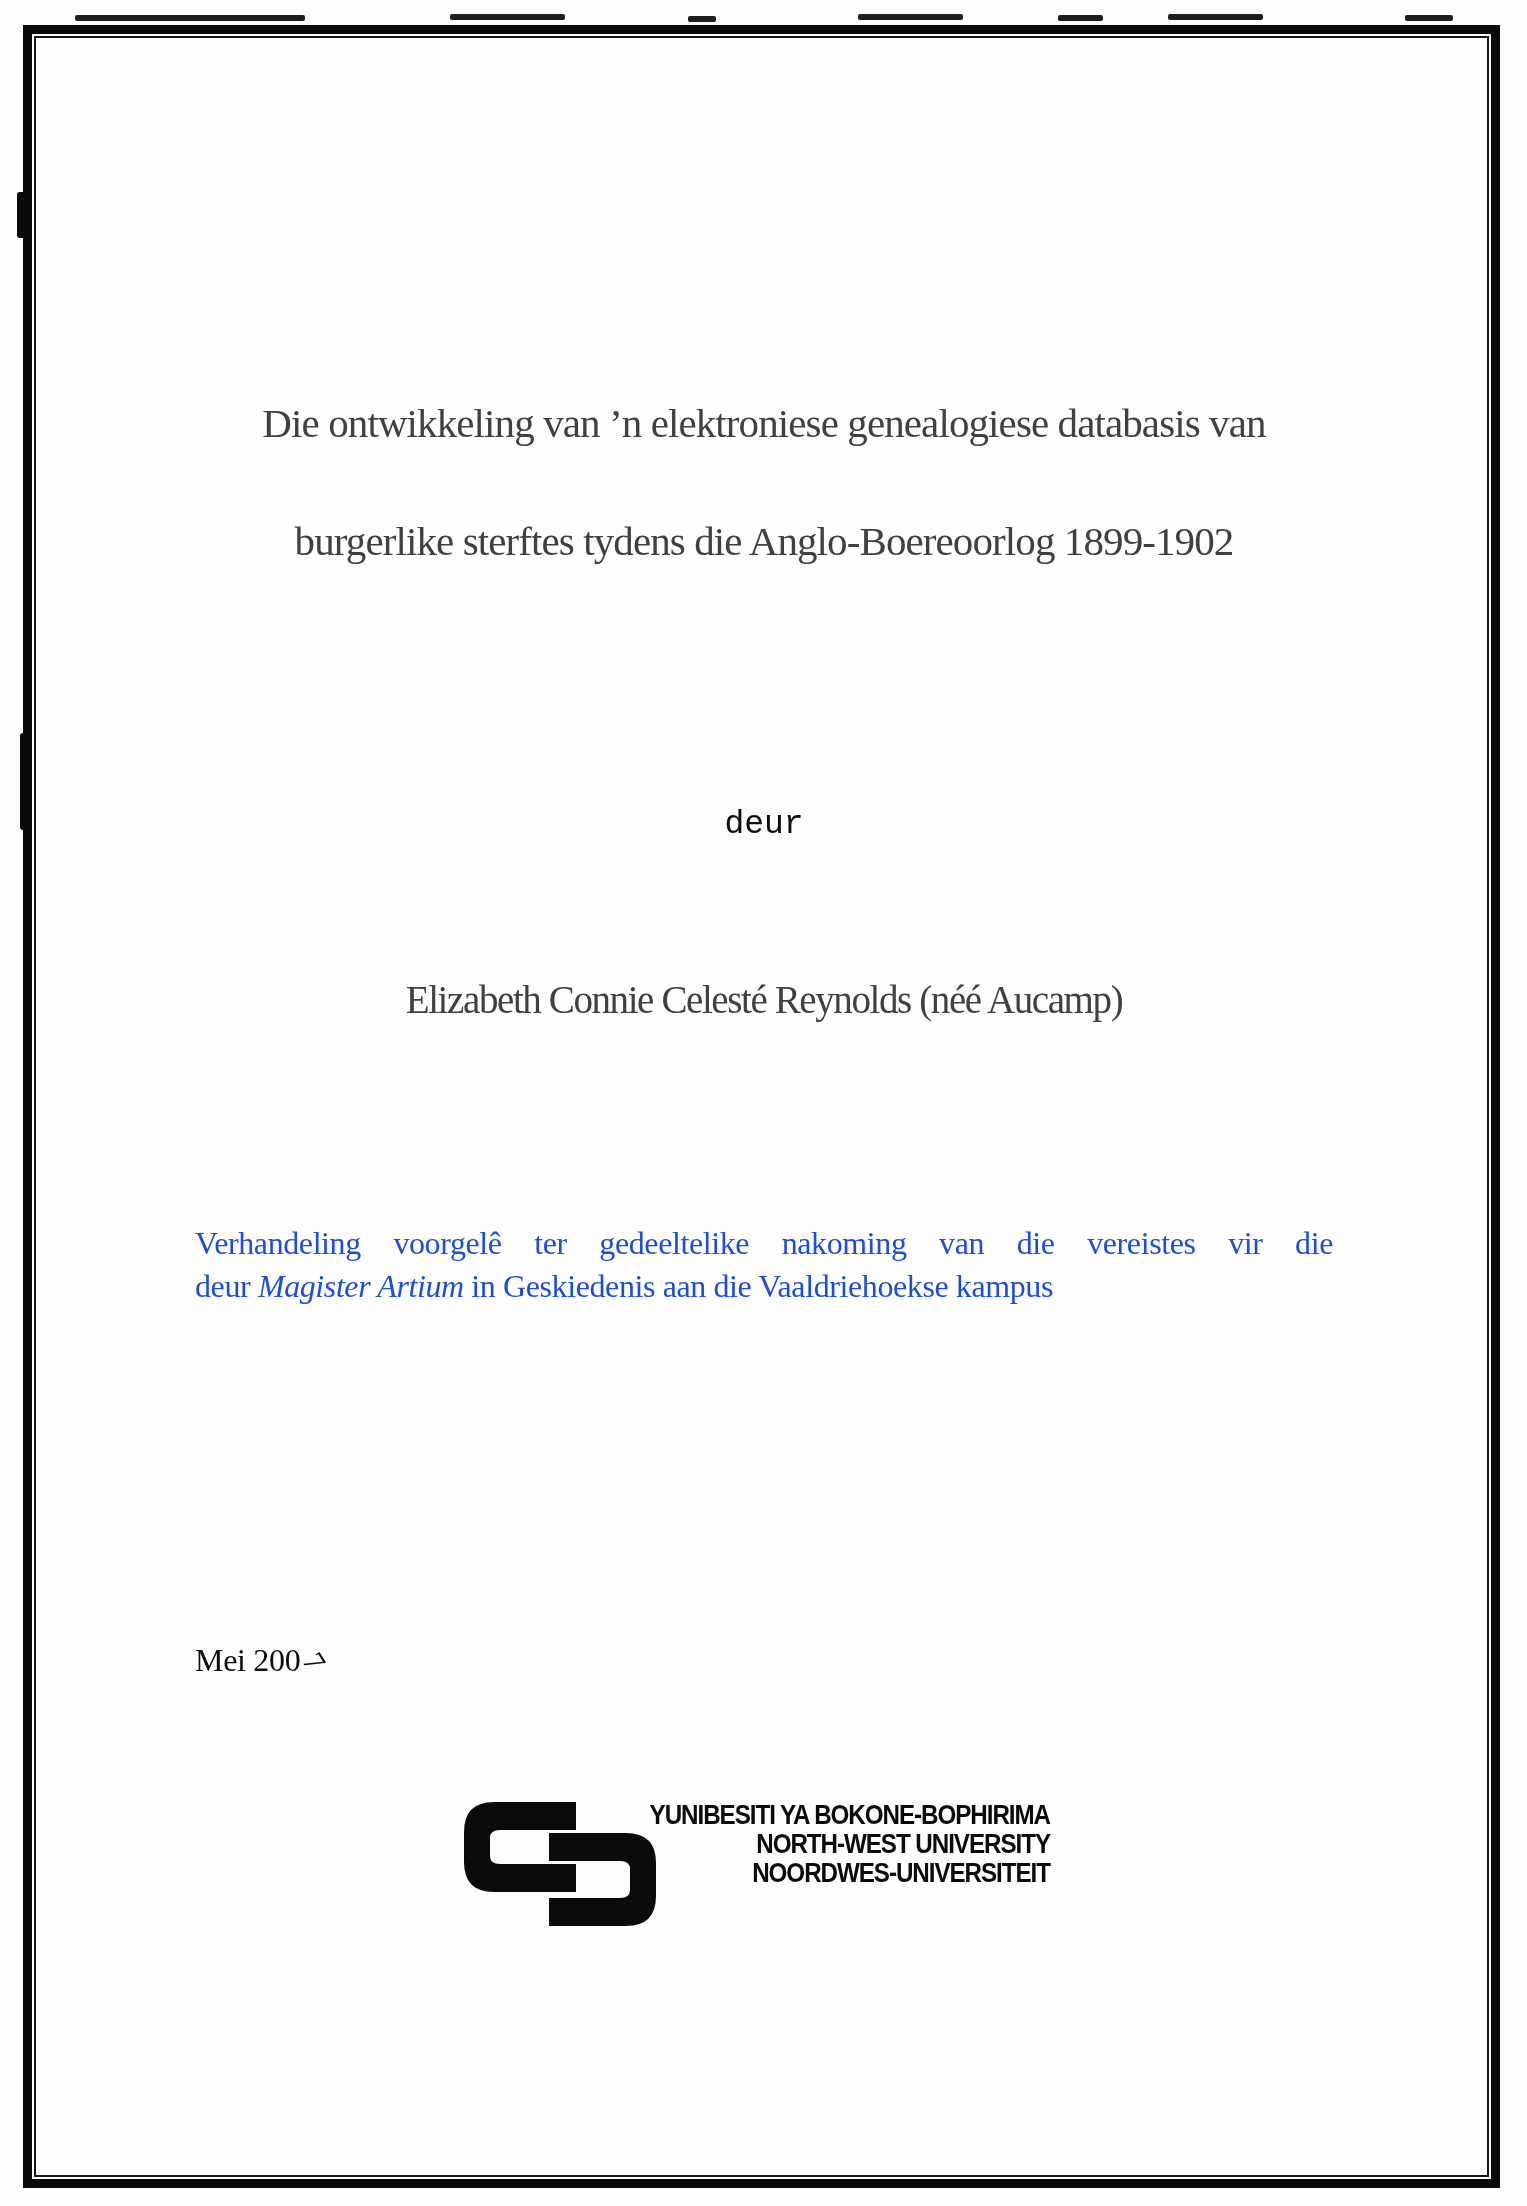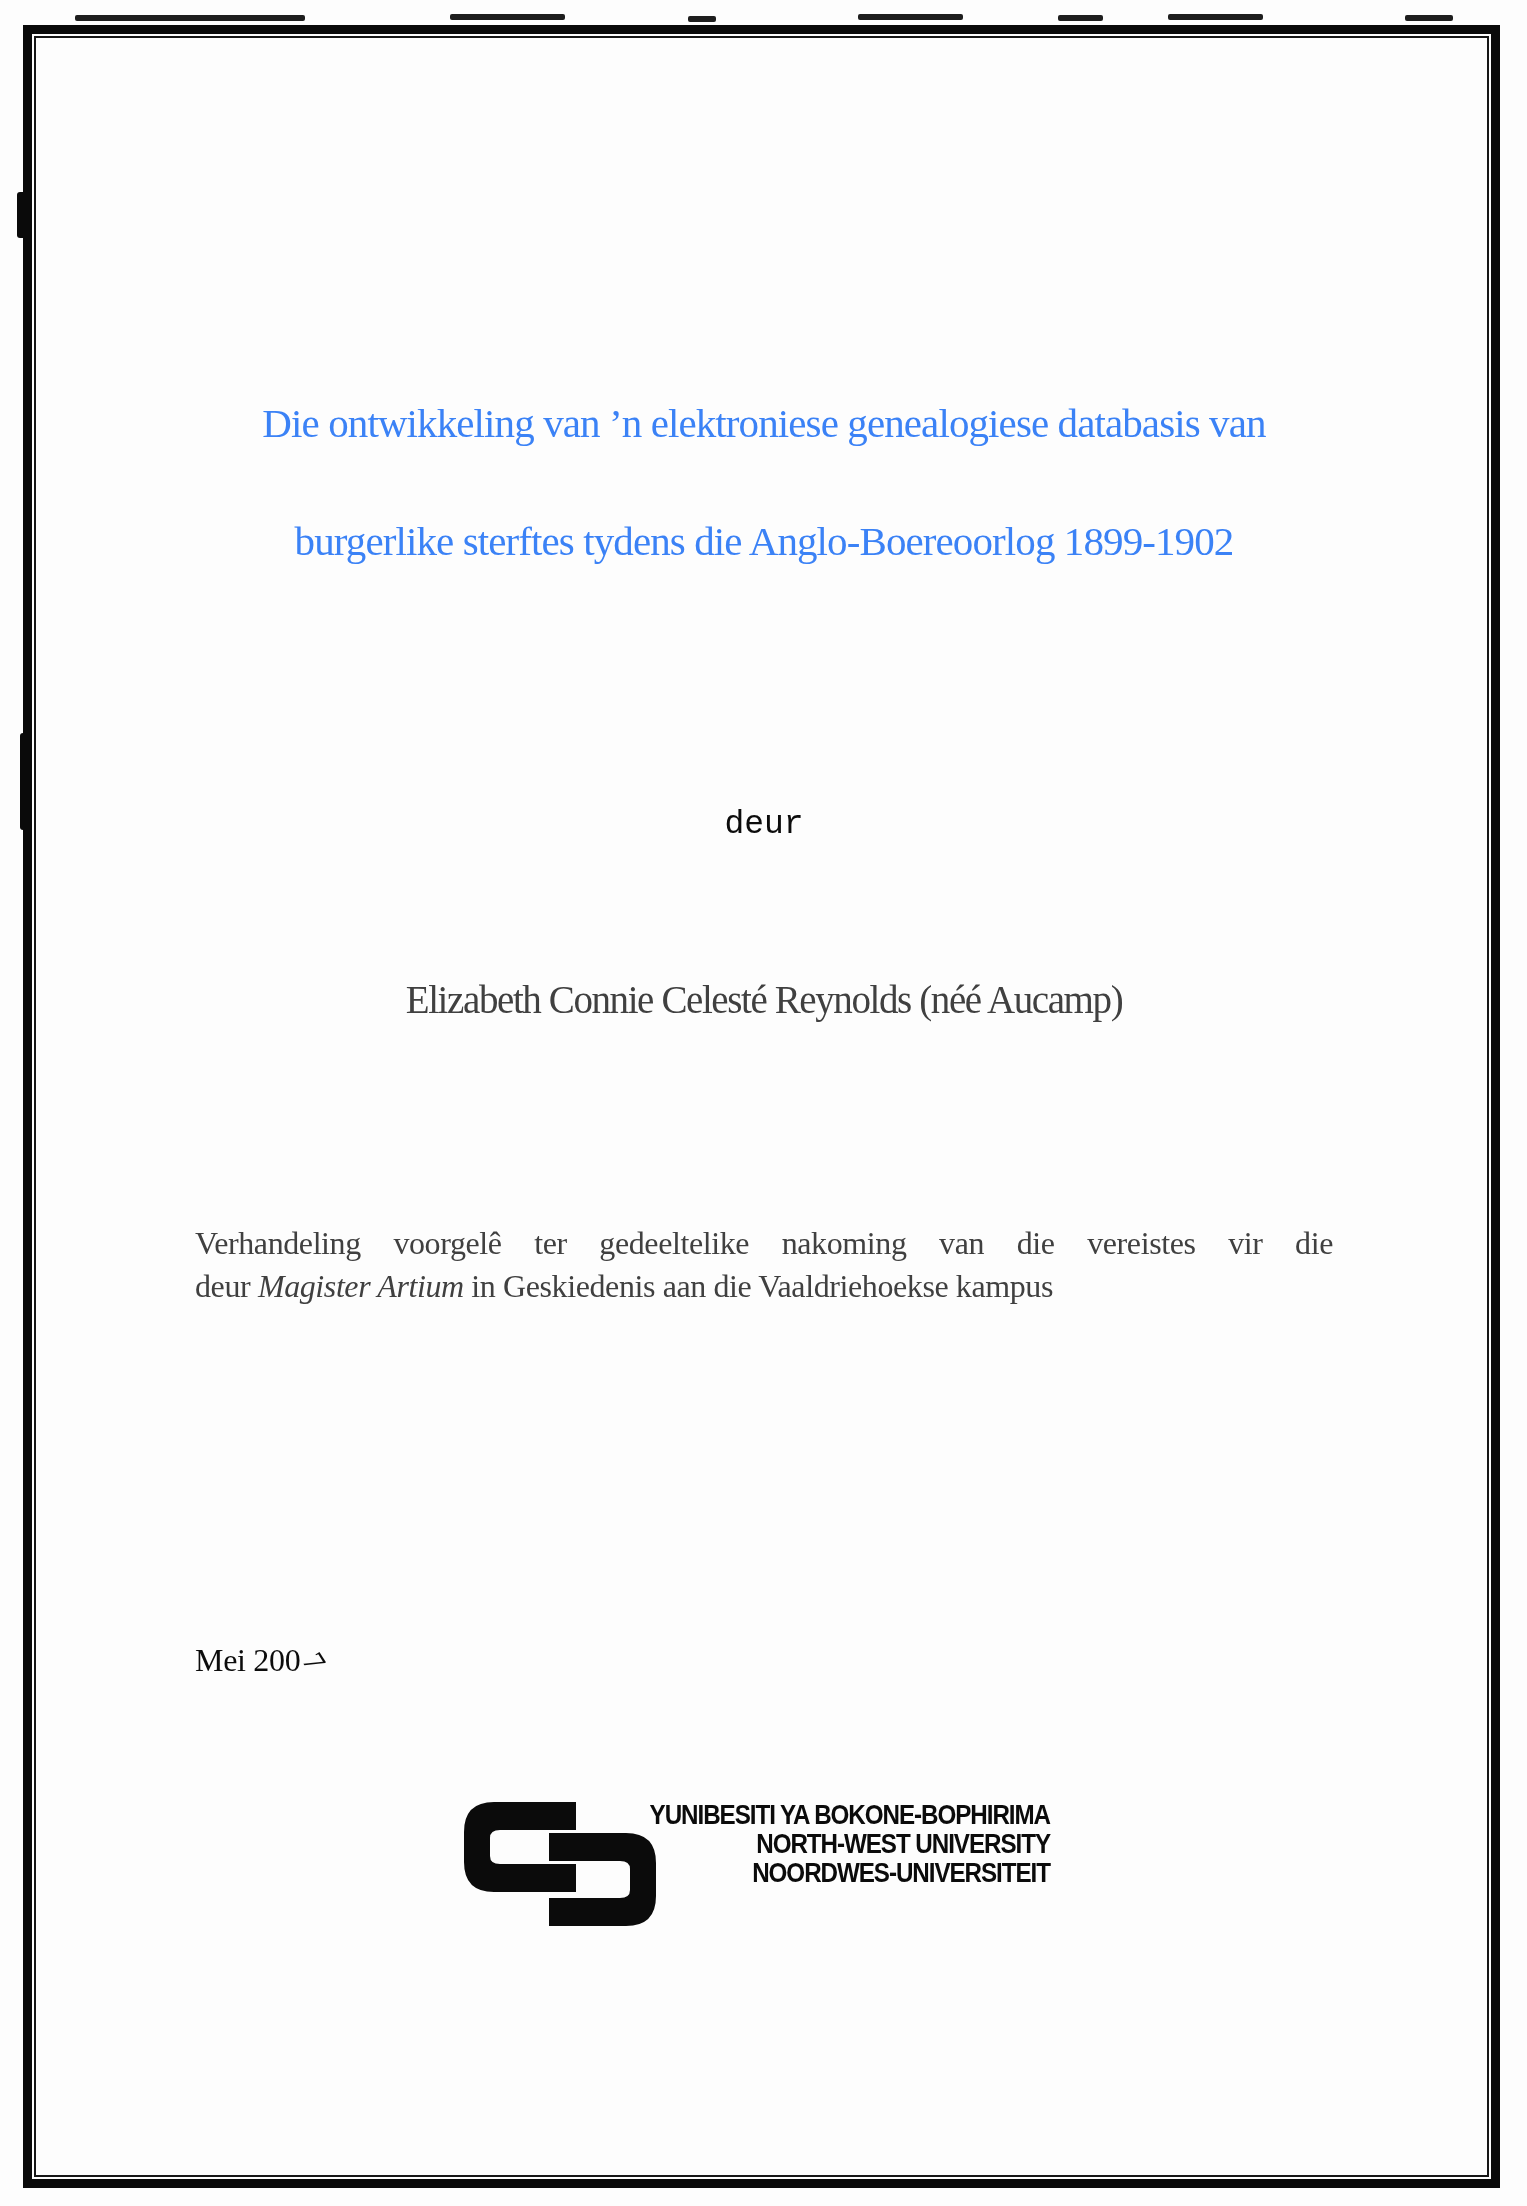--- a/index.html
+++ b/index.html
@@ -35,39 +35,39 @@
   .b1{left:17px;top:192px;width:14px;height:46px;}
   .b2{left:20px;top:733px;width:10px;height:97px;}
 
   
   .textcol{position:absolute;left:195px;width:1138px;}
 
   .title-line{
     text-align:center;
     font-size:41px;line-height:1.05;
     letter-spacing:-0.9px;
-    color:#3b82f6;
+    color:#404040;
   }
   .t1{top:402px;}
   .t2{top:476px;margin-top:44px;}
 
   .byline{
     top:808px;text-align:center;
     font-size:33px;line-height:1;color:#0c0c0c;font-family:Liberation Mono, monospace;
   }
   .author{
     top:980px;text-align:center;
     font-size:39px;line-height:1;letter-spacing:-1.4px;color:#404040;
   }
 
   .submission{
     top:1222px;
     font-size:32px;line-height:43px;
     letter-spacing:-0.4px;
-    text-align:left;color:#404040;
+    text-align:left;color:#1d4ed8;
   }
   .just{text-align:justify;text-align-last:justify;word-spacing:1px;}
   .it{font-style:italic;}
 
   .supervisor-block{
     top:1639px;
     font-size:32px;line-height:43px;
     letter-spacing:-0.3px;color:#0c0c0c;
   }
   .digit7{

